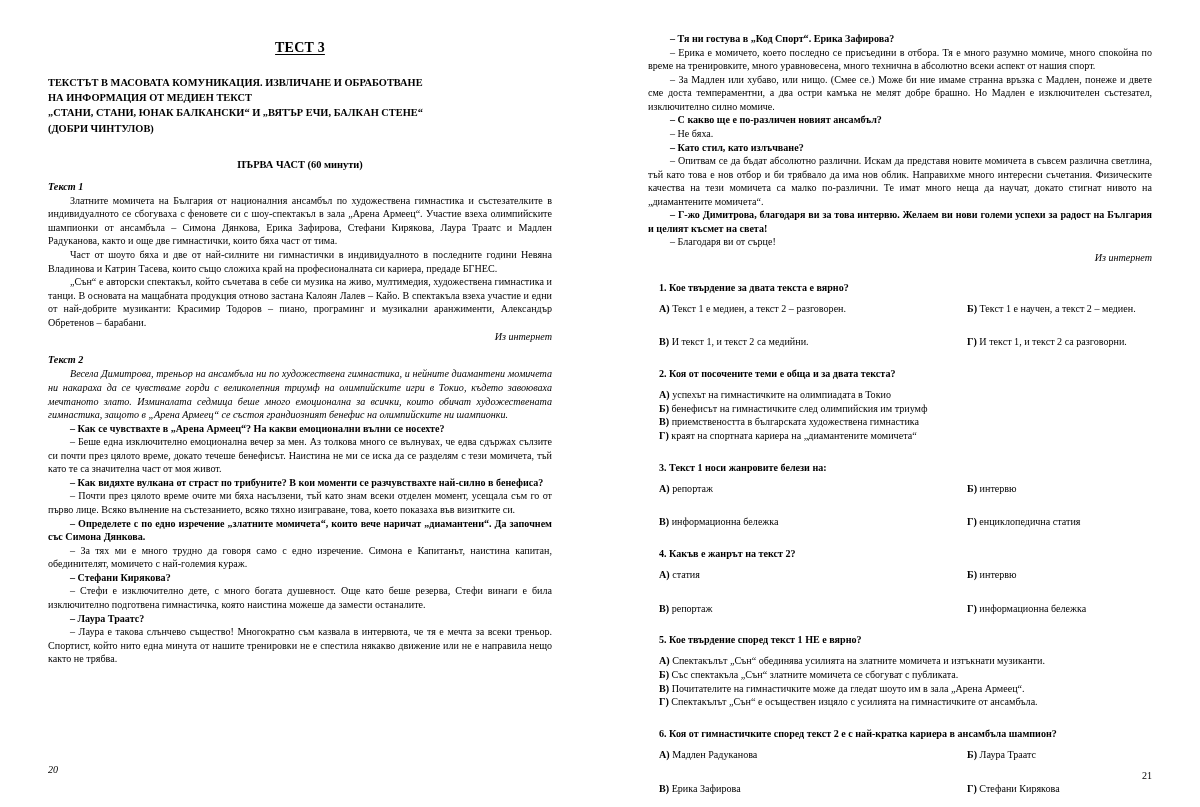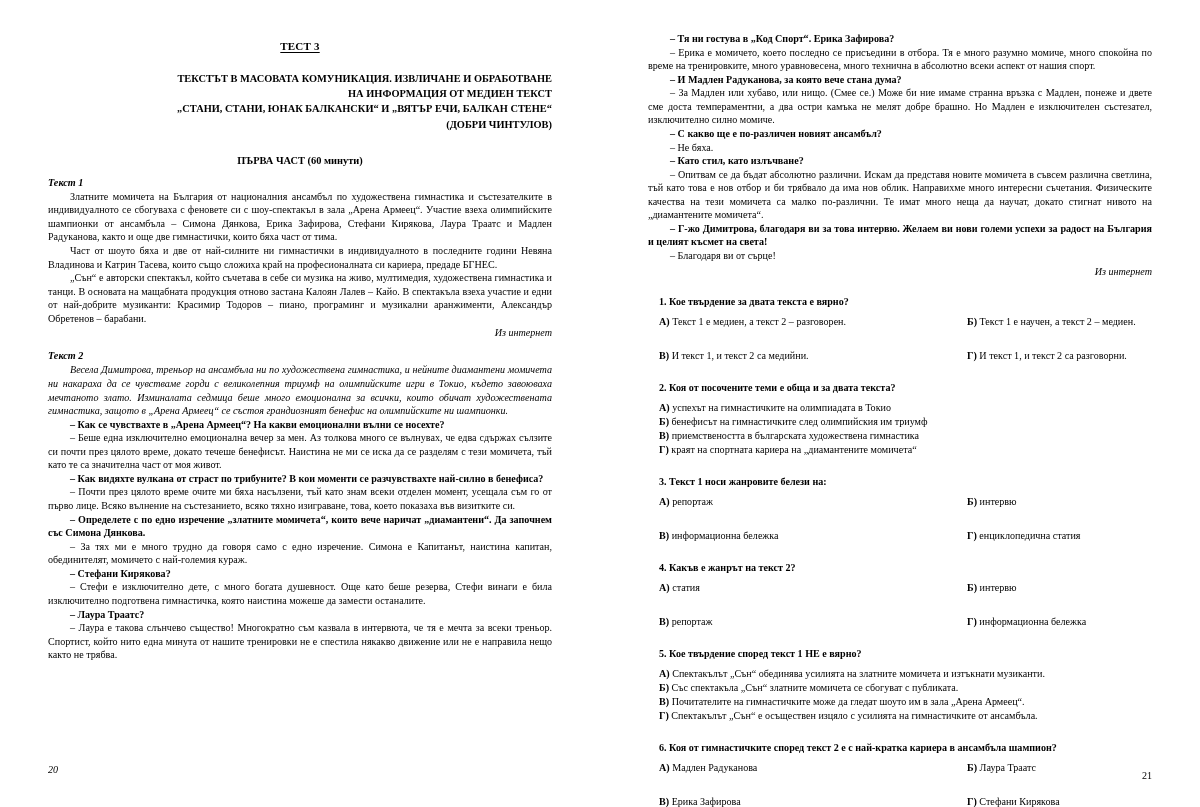--- a/index.html
+++ b/index.html
@@ -32,30 +32,30 @@
   }
   .col-right {
     width: 600px;
     padding: 32px 48px 0 48px;
   }
 
   
   .test-title {
     text-align: center;
     font-weight: bold;
-    font-size: 11px;
+    font-size: 14px;
     letter-spacing: 0.2px;
     margin: 8px 0 0 0;
   }
   .test-title span {
     text-decoration: underline;
     text-underline-offset: 2px;
   }
   .doc-title {
-    text-align: right;
+    text-align: left;
     font-weight: bold;
     font-size: 10.4px;
     line-height: 1.46;
     margin: 19px 0 0 0;
   }
   .doc-title .line { display: block; }
   .part-title {
     text-align: center;
     font-weight: bold;
     font-size: 10.4px;
@@ -193,21 +193,20 @@
     <p class="qline">– Лаура Траатс?</p>
     <p class="para">– Лаура е такова слънчево същество! Многократно съм казвала в интервюта, че тя е мечта за всеки треньор. Спортист, който нито една минута от нашите тренировки не е спестила някакво движение или не е направила нещо както не трябва.</p>
 
     <div class="pagenum-left">20</div>
   </div>
 
   <div class="col col-right">
 
     <p class="qline">– Тя ни гостува в „Код Спорт“. Ерика Зафирова?</p>
     <p class="para">– Ерика е момичето, което последно се присъедини в отбора. Тя е много разумно момиче, много спокойна по време на тренировките, много уравновесена, много технична в абсолютно всеки аспект от нашия спорт.</p>
-    <p class="qline">– И Мадлен Радуканова, за която вече стана дума?</p>
     <p class="para">– За Мадлен или хубаво, или нищо. (Смее се.) Може би ние имаме странна връзка с Мадлен, понеже и двете сме доста темпераментни, а два остри камъка не мелят добре брашно. Но Мадлен е изключителен състезател, изключително силно момиче.</p>
     <p class="qline">– С какво ще е по-различен новият ансамбъл?</p>
     <p class="para">– Не бяха.</p>
     <p class="qline">– Като стил, като излъчване?</p>
     <p class="para">– Опитвам се да бъдат абсолютно различни. Искам да представя новите момичета в съвсем различна светлина, тъй като това е нов отбор и би трябвало да има нов облик. Направихме много интересни съчетания. Физическите качества на тези момичета са малко по-различни. Те имат много неща да научат, докато стигнат нивото на „диамантените момичета“.</p>
     <p class="qline">– Г-жо Димитрова, благодаря ви за това интервю. Желаем ви нови големи успехи за радост на България и целият късмет на света!</p>
     <p class="para">– Благодаря ви от сърце!</p>
     <div class="source-r">Из интернет</div>
 
     <div class="question">

